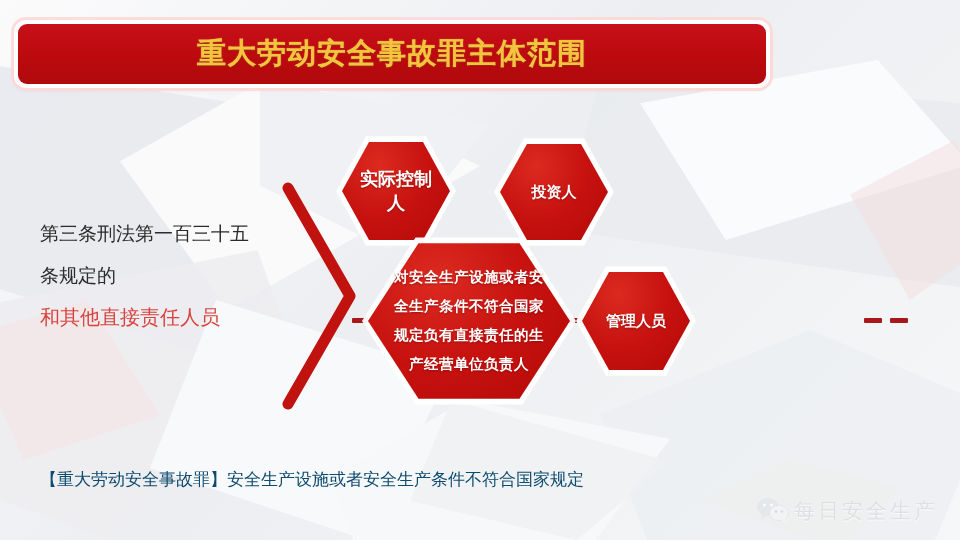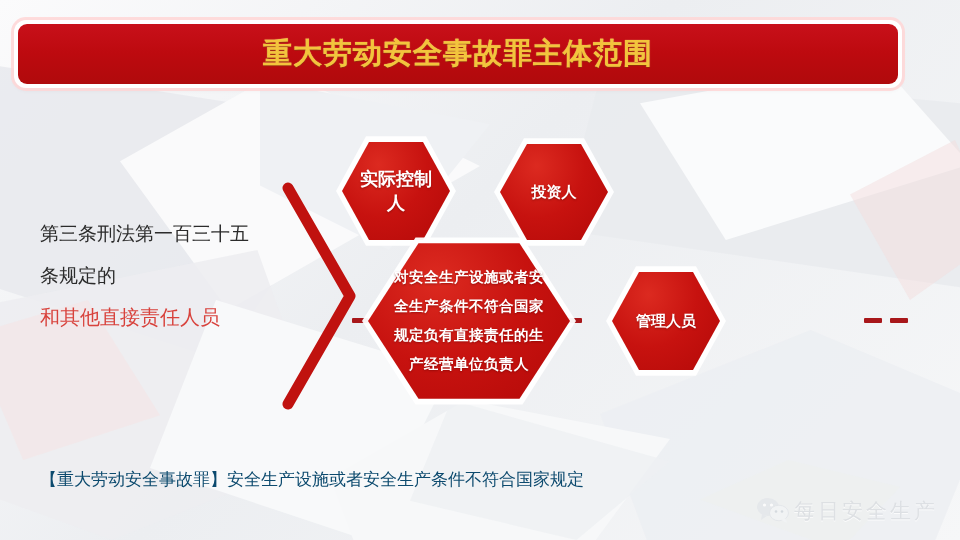--- a/index.html
+++ b/index.html
@@ -34,21 +34,21 @@
   .p10{left:410px;top:400px;width:260px;height:140px;background:#eef0f3;
       clip-path:polygon(16% 0,100% 44%,64% 100%,0 72%);opacity:.8;}
   .p-red-l{left:-30px;top:300px;width:190px;height:160px;background:#f6e3e3;
       clip-path:polygon(0 22%,62% 0,100% 72%,28% 100%);opacity:.55;}
   .p-red-r{left:850px;top:140px;width:150px;height:160px;background:#f3dddd;
       clip-path:polygon(0 34%,70% 0,100% 60%,40% 100%);opacity:.5;}
   .p-red-b{left:700px;top:460px;width:200px;height:90px;background:#eef0ef;
       clip-path:polygon(0 44%,44% 0,100% 30%,70% 100%);opacity:.8;}
 
   
-  #banner-wrap{position:absolute;left:14px;top:20px;width:888px;height:68px;
+  #banner-wrap{position:absolute;left:14px;top:20px;width:756px;height:68px;
      border-radius:12px;background:#ffffff;
      box-shadow:0 0 0 3px rgba(255,214,214,.85),0 2px 5px rgba(0,0,0,.06);
      padding:4px;box-sizing:border-box;}
   #banner{width:100%;height:100%;border-radius:9px;
      background:linear-gradient(180deg,#c8101a 0%,#bd0a0f 48%,#b00a0c 100%);
      display:flex;align-items:center;justify-content:center;}
   #banner-title{
      font-family:"DejaVu Sans","Liberation Sans",sans-serif;
      font-size:29px;font-weight:bold;letter-spacing:1px;
      color:#f3c43c;
@@ -77,21 +77,21 @@
      font-weight:bold;text-shadow:0 1px 2px rgba(90,0,0,.45);
      padding:0 10px;box-sizing:border-box;}
 
   #hex-actual{left:342px;top:140px;width:108px;height:102px;}
   #hex-actual .lbl{font-size:18px;}
   #hex-investor{left:500px;top:142px;width:108px;height:100px;}
   #hex-investor .lbl{font-size:15px;}
   #hex-center{left:368px;top:240px;width:202px;height:162px;}
   #hex-center .lbl{font-size:14.5px;line-height:29px;letter-spacing:.5px;
      padding:0 26px;}
-  #hex-manager{left:612px;top:270px;width:108px;height:102px;}
+  #hex-manager{left:582px;top:270px;width:108px;height:102px;}
   #hex-manager .lbl{font-size:15px;}
   #hex-other{left:678px;top:250px;width:186px;height:150px;}
   #hex-other .lbl{font-size:14px;line-height:27px;padding:0 24px;}
 
   
   .dash{position:absolute;height:5px;background:#a8171a;border-radius:1px;}
   #dash-l1{left:352px;top:318px;width:16px;}
   #dash-m1{left:566px;top:318px;width:16px;}
   #dash-r1{left:864px;top:318px;width:18px;}
   #dash-r2{left:890px;top:318px;width:18px;}

